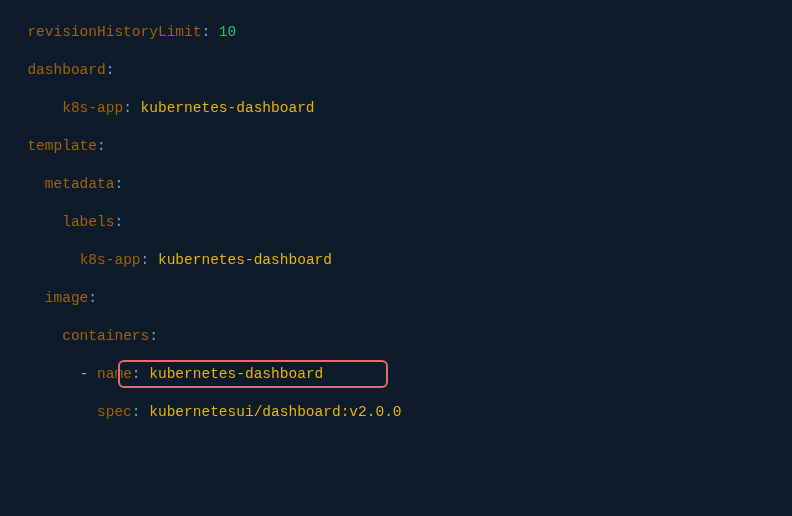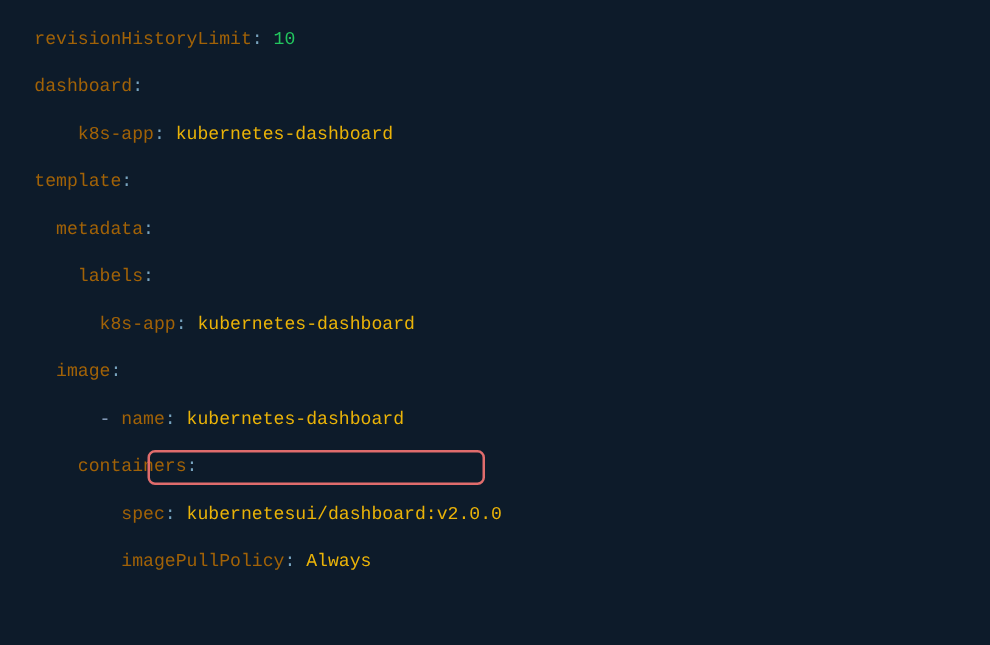--- a/index.html
+++ b/index.html
@@ -35,24 +35,23 @@
 
 <div class="editor">
 <span class="ln"><span class="gutter"></span>  <span class="key">revisionHistoryLimit</span><span class="pun">:</span> <span class="num">10</span></span>
 <span class="ln"><span class="gutter"></span>  <span class="key">dashboard</span><span class="pun">:</span></span>
 <span class="ln"><span class="gutter"></span>      <span class="key">k8s-app</span><span class="pun">:</span> <span class="str">kubernetes-dashboard</span></span>
 <span class="ln"><span class="gutter"></span>  <span class="key">template</span><span class="pun">:</span></span>
 <span class="ln"><span class="gutter"></span>    <span class="key">metadata</span><span class="pun">:</span></span>
 <span class="ln"><span class="gutter"></span>      <span class="key">labels</span><span class="pun">:</span></span>
 <span class="ln"><span class="gutter"></span>        <span class="key">k8s-app</span><span class="pun">:</span> <span class="str">kubernetes-dashboard</span></span>
 <span class="ln"><span class="gutter"></span>    <span class="key">image</span><span class="pun">:</span></span>
+<span class="ln"><span class="gutter"></span>      <span class="key">containers</span><span class="pun">:</span></span>
 <span class="ln"><span class="gutter"></span>        <span class="dash">-</span> <span class="key">name</span><span class="pun">:</span> <span class="str">kubernetes-dashboard</span></span>
-<span class="ln"><span class="gutter"></span>      <span class="key">containers</span><span class="pun">:</span></span>
 <span class="ln"><span class="gutter"></span>          <span class="key">spec</span><span class="pun">:</span> <span class="str">kubernetesui/dashboard:v2.0.0</span></span>
-<span class="ln"><span class="gutter"></span>          <span class="key">imagePullPolicy</span><span class="pun">:</span> <span class="str">Always</span></span>
 
 
 
 
 
 
 
 
 
 

